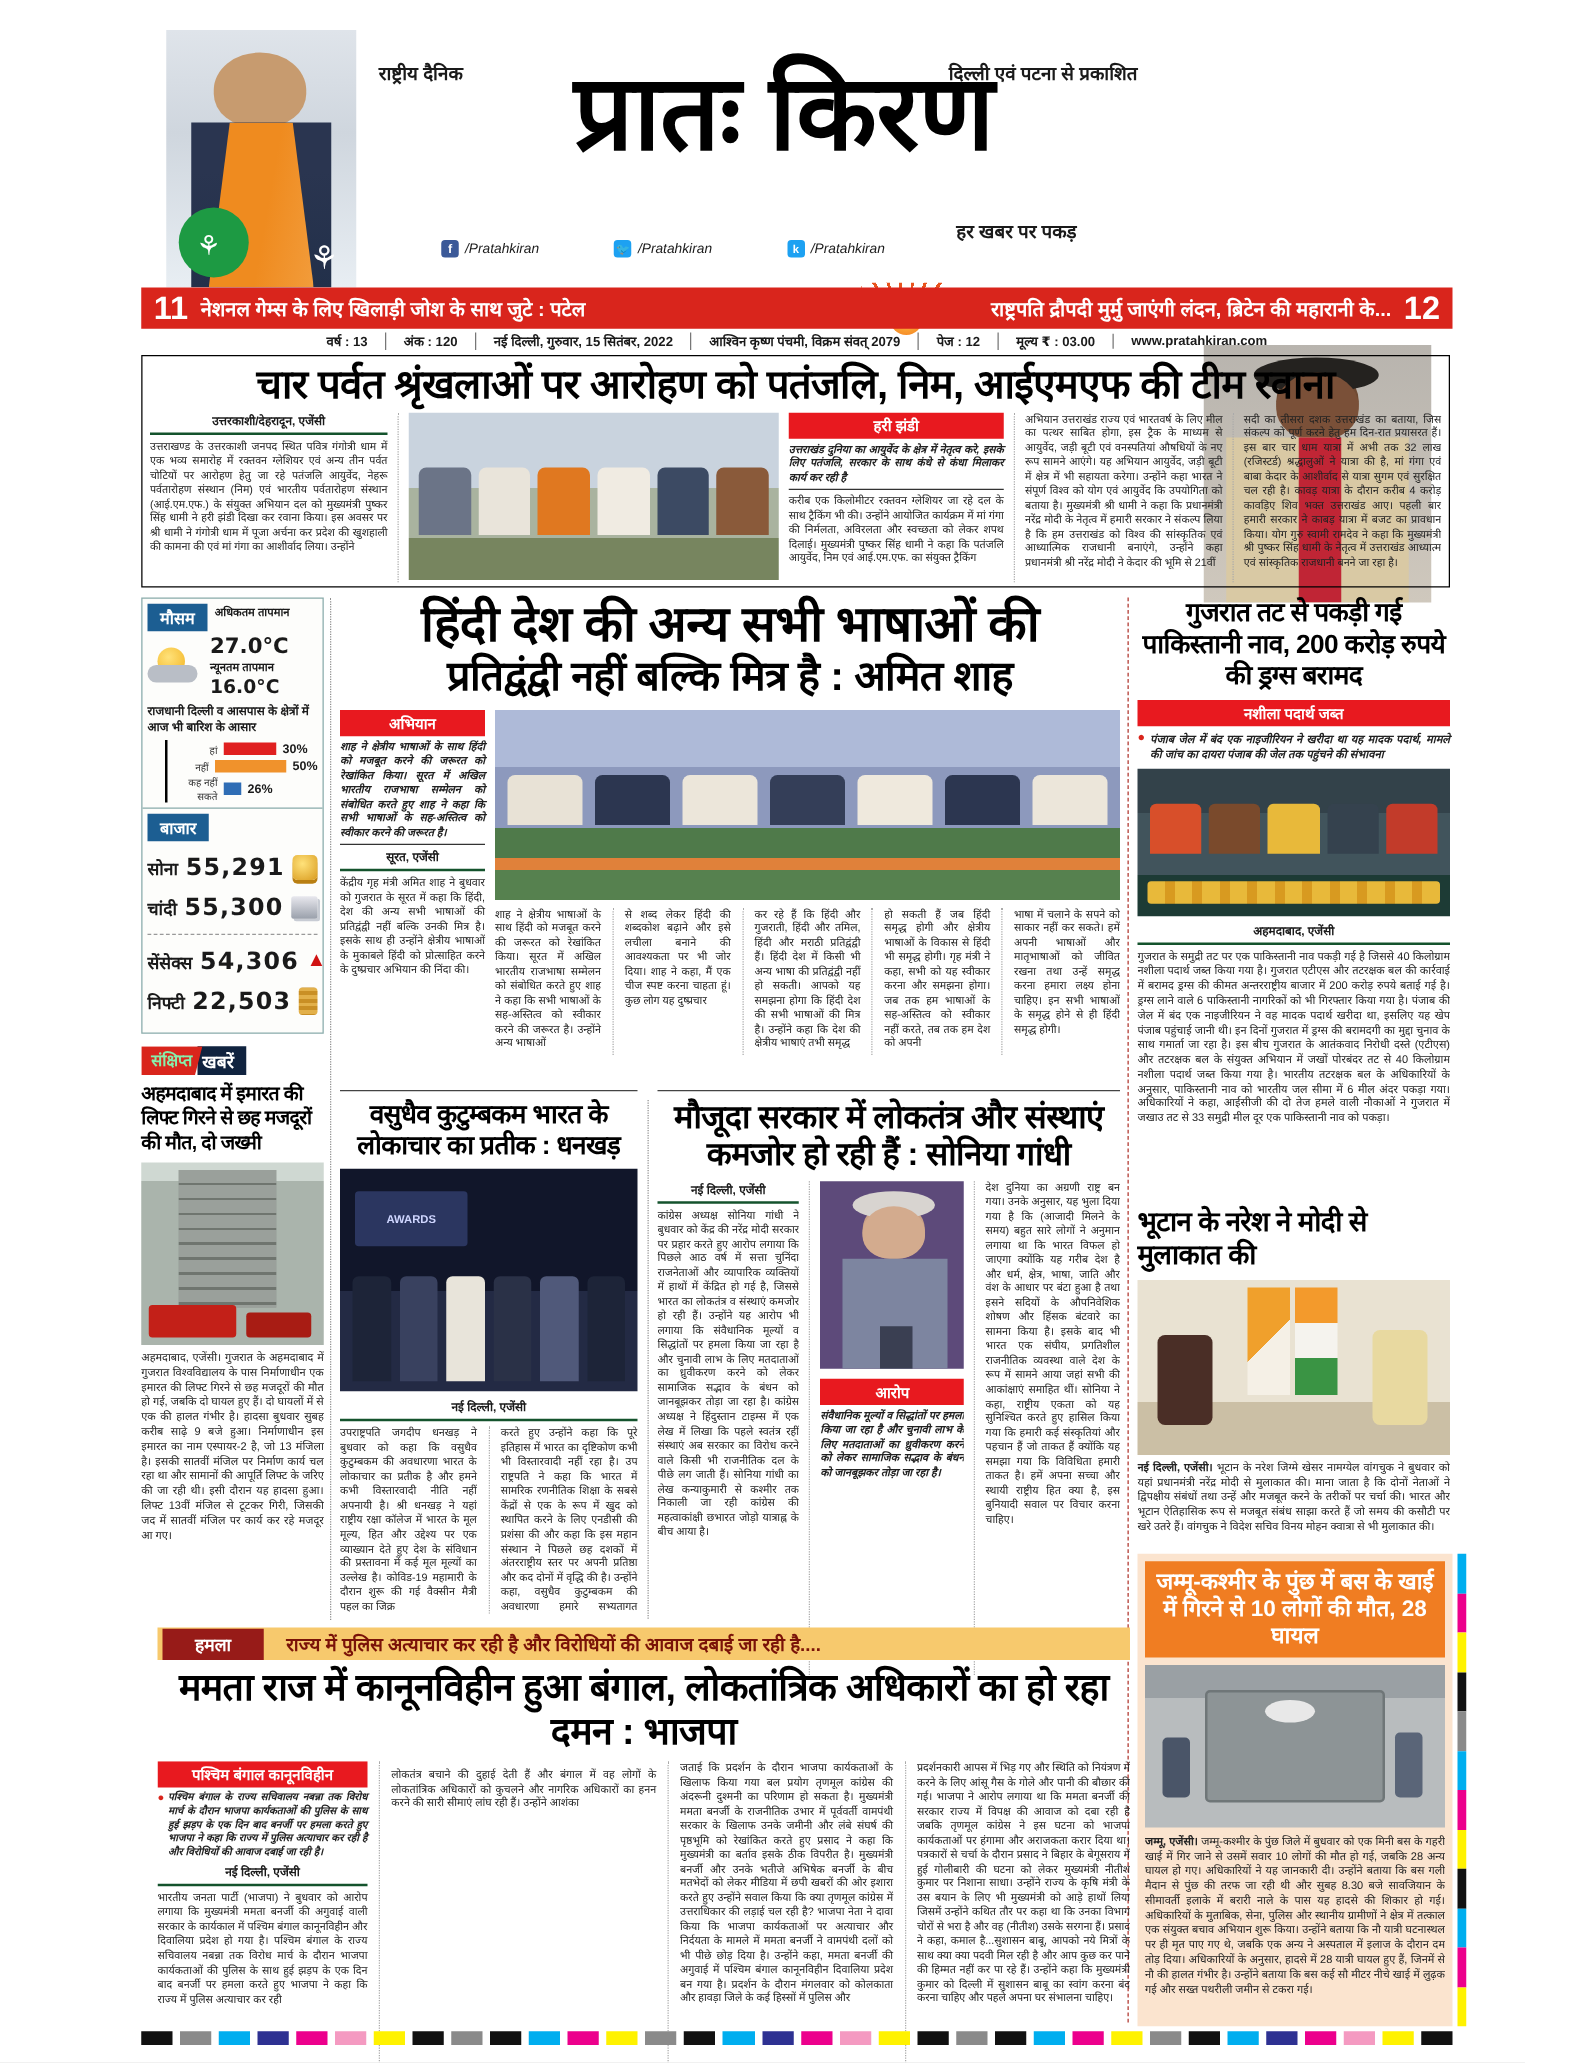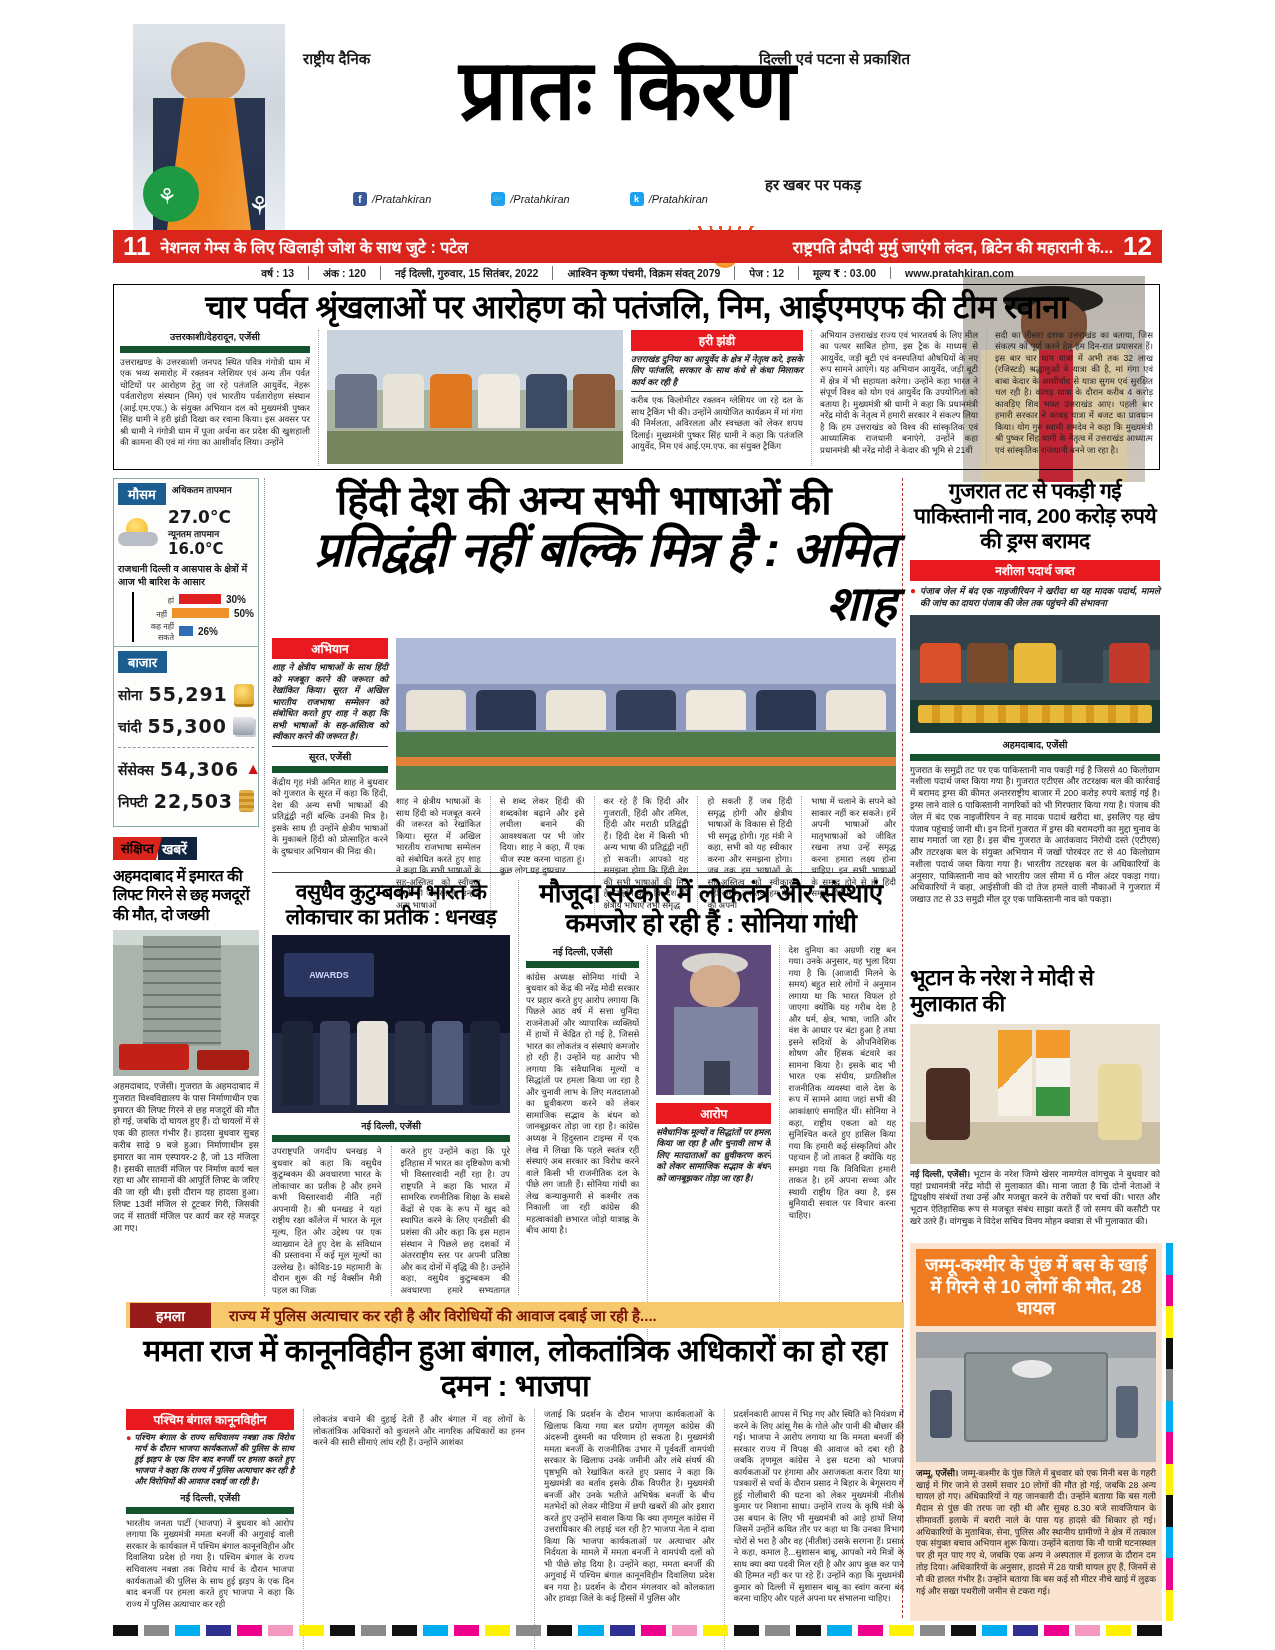--- a/index.html
+++ b/index.html
@@ -1,20 +1,20 @@
 <!DOCTYPE html>
 <html><head>
 <meta charset="utf-8">
 <style>
   html,body{margin:0;padding:0;background:#e8e8e8;}
   .page{position:relative;width:1275px;height:1650px;background:#fff;margin:0 auto;
         font-family:"Liberation Sans","DejaVu Sans",sans-serif;color:#1a1a1a;overflow:hidden;}
   .abs{position:absolute;}
   .bodytxt{font-size:8.6px;line-height:1.34;text-align:justify;color:#222;}
-  .byline{font-weight:bold;font-size:9.5px;text-align:center;border-bottom:7px solid #14532d;padding-bottom:3px;margin-bottom:4px;}
+  .byline{font-weight:bold;font-size:9.5px;text-align:center;border-bottom:2px solid #14532d;padding-bottom:3px;margin-bottom:4px;}
   .redlabel{background:#e8191f;color:#fff;font-weight:bold;text-align:center;font-size:12px;padding:2px 4px;}
   .hl{font-weight:900;color:#000;letter-spacing:-.5px;}
   .photo{position:relative;overflow:hidden;background:#ccc;}
   .dotline{border-left:1px dotted #909090;width:0;}
   .col{flex:1;}
   .cols{display:flex;gap:9px;}
   .cols .col{border-right:1px dotted #aaa;padding-right:9px;}
   .cols .col:last-child{border-right:none;padding-right:0;}
   .sun{position:relative;width:70px;height:46px;}
   .sun .disc{position:absolute;left:23px;top:16px;width:26px;height:26px;border-radius:50%;
@@ -190,39 +190,39 @@
       </div>
       <div class="mrow">
         <span class="mlabel">निफ्टी</span>
         <span class="mval">22,503</span>
         <span style="width:18px;height:22px;background:repeating-linear-gradient(180deg,#e2b04a 0 3px,#c98f25 3px 6px);border-radius:3px;"></span>
       </div>
     </div>
 
     <div style="margin-top:10px;">
       <div style="display:flex;">
-        <span style="background:#d9251c;color:#000000;font-weight:bold;font-size:13px;padding:2px 8px;clip-path:polygon(0 0,100% 0,88% 100%,0 100%);">संक्षिप्त</span>
+        <span style="background:#d9251c;color:#86efac;font-weight:bold;font-size:13px;padding:2px 8px;clip-path:polygon(0 0,100% 0,88% 100%,0 100%);">संक्षिप्त</span>
         <span style="background:#10233f;color:#fff;font-weight:900;font-size:14px;padding:2px 10px 2px 4px;margin-left:-4px;">खबरें</span>
       </div>
       <div class="hl" style="font-size:15.5px;line-height:1.25;margin:6px 0;">अहमदाबाद में इमारत की लिफ्ट गिरने से छह मजदूरों की मौत, दो जख्मी</div>
       <div class="photo" style="width:146px;height:146px;background:linear-gradient(180deg,#cfd8d2 0 10%,#aab4ac 10% 100%);">
         <div class="abs" style="left:30px;top:6px;width:78px;height:110px;background:repeating-linear-gradient(180deg,#9aa09b 0 10px,#6f756f 10px 12px),#8d938d;"></div>
         <div class="abs" style="left:6px;bottom:6px;width:70px;height:26px;background:#c32018;border-radius:3px;"></div>
         <div class="abs" style="left:84px;bottom:6px;width:52px;height:20px;background:#a81c14;border-radius:3px;"></div>
       </div>
       <div class="bodytxt" style="margin-top:5px;font-size:8.8px;">अहमदाबाद, एजेंसी। गुजरात के अहमदाबाद में गुजरात विश्वविद्यालय के पास निर्माणाधीन एक इमारत की लिफ्ट गिरने से छह मजदूरों की मौत हो गई, जबकि दो घायल हुए हैं। दो घायलों में से एक की हालत गंभीर है। हादसा बुधवार सुबह करीब साढ़े 9 बजे हुआ। निर्माणाधीन इस इमारत का नाम एस्पायर-2 है, जो 13 मंजिला है। इसकी सातवीं मंजिल पर निर्माण कार्य चल रहा था और सामानों की आपूर्ति लिफ्ट के जरिए की जा रही थी। इसी दौरान यह हादसा हुआ। लिफ्ट 13वीं मंजिल से टूटकर गिरी, जिसकी जद में सातवीं मंजिल पर कार्य कर रहे मजदूर आ गए।</div>
     </div>
   </div>
 
   <div class="abs dotline" style="left:264px;top:478px;height:818px;"></div>
   <div class="abs" style="left:902px;top:478px;height:1140px;border-left:1px dashed #b0342c;"></div>
 
   <div class="abs" style="left:272px;top:478px;width:624px;">
     <div class="hl" style="text-align:center;font-size:40px;line-height:1.12;">हिंदी देश की अन्य सभी भाषाओं की</div>
-    <div class="hl" style="text-align:right;font-size:48px;line-height:1.12;font-style:italic;">प्रतिद्वंद्वी नहीं बल्कि मित्र है : अमित शाह</div>
+    <div class="hl" style="text-align:center;font-size:33px;line-height:1.12;">प्रतिद्वंद्वी नहीं बल्कि मित्र है : अमित शाह</div>
     <div style="display:flex;gap:8px;margin-top:8px;">
       <div style="width:116px;">
         <div class="redlabel">अभियान</div>
         <div class="bodytxt" style="font-style:italic;font-weight:bold;margin:3px 0;border-bottom:1px solid #333;padding-bottom:3px;">शाह ने क्षेत्रीय भाषाओं के साथ हिंदी को मजबूत करने की जरूरत को रेखांकित किया। सूरत में अखिल भारतीय राजभाषा सम्मेलन को संबोधित करते हुए शाह ने कहा कि सभी भाषाओं के सह-अस्तित्व को स्वीकार करने की जरूरत है।</div>
         <div class="byline">सूरत, एजेंसी</div>
         <div class="bodytxt">केंद्रीय गृह मंत्री अमित शाह ने बुधवार को गुजरात के सूरत में कहा कि हिंदी, देश की अन्य सभी भाषाओं की प्रतिद्वंद्वी नहीं बल्कि उनकी मित्र है। इसके साथ ही उन्होंने क्षेत्रीय भाषाओं के मुकाबले हिंदी को प्रोत्साहित करने के दुष्प्रचार अभियान की निंदा की।</div>
       </div>
       <div style="flex:1;">
         <div class="photo" style="width:100%;height:152px;background:linear-gradient(180deg,#aebad8 0 30%,#8d99bd 30% 62%,#4f7a4a 62% 78%,#e0813a 78% 84%,#56814f 84% 100%);">
           <div class="abs" style="left:10px;top:52px;width:480px;height:40px;display:flex;gap:10px;">

